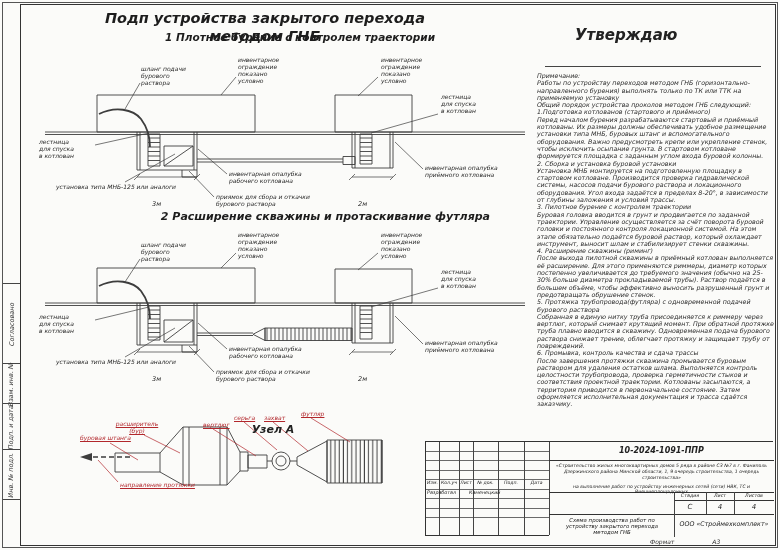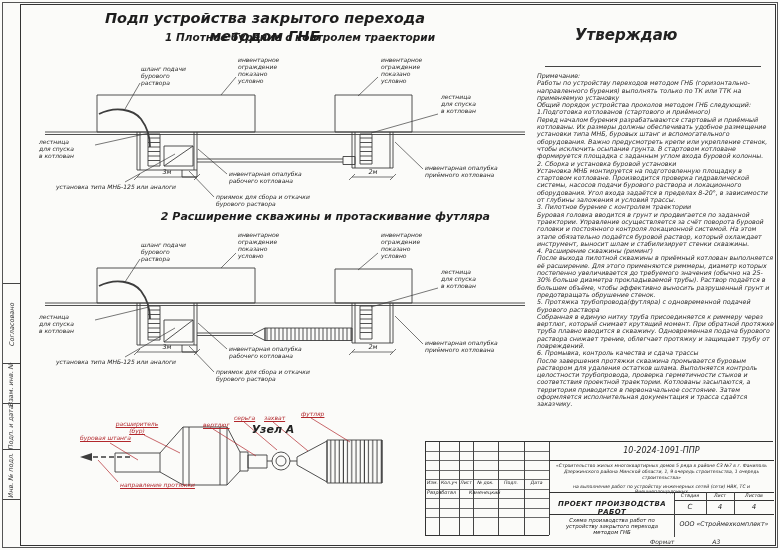--- a/index.html
+++ b/index.html
@@ -13,21 +13,21 @@
   .title-main{position:absolute;left:90px;top:9px;width:350px;text-align:center;
               font:italic 600 14.5px/18px "DejaVu Sans",sans-serif;color:#1d1d1d;}
   .title-sub{position:absolute;text-align:right;font:italic 600 10.5px/13px "DejaVu Sans",sans-serif;color:#1d1d1d;}
   .approve{position:absolute;left:575px;top:26px;width:160px;text-align:left;
            font:italic 600 15px/18px "DejaVu Sans",sans-serif;}
   .sigline{position:absolute;left:545px;top:66px;width:216px;border-top:1px solid #444;}
   .dia{position:absolute;}
   .dia svg{position:absolute;left:0;top:0;}
   .lbl{position:absolute;font:italic 6px/7px "DejaVu Sans",sans-serif;color:#1f1f1f;}
   .lbl.ctr{text-align:center;}
-  .dim{position:absolute;font:italic 6.5px/7px "DejaVu Sans",sans-serif;color:#1f1f1f;text-align:center;}
+  .dim{position:absolute;font:italic 6.5px/7px "DejaVu Sans",sans-serif;color:#1f1f1f;text-align:left;margin-top:32px;}
   .rlbl{position:absolute;font:italic 6px/7px "DejaVu Sans",sans-serif;color:#b2272c;
         text-decoration:underline;text-underline-offset:1px;}
   .node-title{position:absolute;font:italic 600 11px/12px "DejaVu Sans",sans-serif;margin-top:24px;}
   .notes{position:absolute;left:537px;top:72px;width:237px;font:italic 6.3px/7.3px "DejaVu Sans",sans-serif;color:#2a2a2a;}
   .notes .np{margin:0 0 0 0;}
   
   .tb{position:absolute;left:425px;top:441px;width:348px;height:95px;border:1.5px solid #333;box-sizing:border-box;
       background:
         repeating-linear-gradient(to bottom, transparent 0 8.7px, #6a6a6a 8.7px 9.5px);}
   .tb .solid{position:absolute;background:#fbfbf9;}
@@ -291,26 +291,25 @@
 
     <div class="txt" style="left:0;top:38px;width:13px;text-align:center;font-size:4.6px;">Изм.</div>
     <div class="txt" style="left:13px;top:38px;width:20px;text-align:center;font-size:4.6px;">Кол.уч</div>
     <div class="txt" style="left:33px;top:38px;width:14px;text-align:center;font-size:4.6px;">Лист</div>
     <div class="txt" style="left:47px;top:38px;width:25px;text-align:center;font-size:4.6px;">№ док.</div>
     <div class="txt" style="left:72px;top:38px;width:26px;text-align:center;font-size:4.6px;">Подп.</div>
     <div class="txt" style="left:98px;top:38px;width:25px;text-align:center;font-size:4.6px;">Дата</div>
     <div class="txt" style="left:1px;top:48px;width:46px;font-size:4.8px;">Разработал</div>
     <div class="txt" style="left:43px;top:48px;width:55px;font-size:4.8px;">Каменецкий</div>
 
-    <div class="txt" style="left:123px;top:4px;width:225px;text-align:center;font-size:8px;font-weight:400;">10-2024-1091-ППР</div>
+    <div class="txt" style="left:123px;top:4px;width:225px;text-align:center;font-size:8px;font-weight:700;">10-2024-1091-ППР</div>
     <div class="txt" style="left:126px;top:21px;width:219px;text-align:center;font-size:4.6px;line-height:5.4px;">«Строительство жилых многоквартирных домов 5 ряда в районе СЗ №7 в г. Фаниполь</div>
     <div class="txt" style="left:126px;top:27px;width:219px;text-align:center;font-size:4.6px;line-height:5.4px;">Дзержинского района Минской области, 1, 9 очередь строительства, 1 очередь</div>
     <div class="txt" style="left:126px;top:33px;width:219px;text-align:center;font-size:4.6px;line-height:5.4px;">строительства»</div>
     <div class="txt" style="left:126px;top:42px;width:219px;text-align:center;font-size:4.6px;line-height:5.4px;">на выполнение работ по устройству инженерных сетей (сети) НВК, ТС и Внешнеплощадочных</div>
-    <div class="txt" style="left:126px;top:58px;width:120px;text-align:center;font-size:7px;font-weight:600;letter-spacing:.4px;">ПРОЕКТ ПРОИЗВОДСТВА РАБОТ</div>
     <div class="txt" style="left:248px;top:51px;width:32px;text-align:center;font-size:4.8px;">Стадия</div>
     <div class="txt" style="left:280px;top:51px;width:28px;text-align:center;font-size:4.8px;">Лист</div>
     <div class="txt" style="left:308px;top:51px;width:40px;text-align:center;font-size:4.8px;">Листов</div>
     <div class="txt" style="left:248px;top:61px;width:32px;text-align:center;font-size:7px;">С</div>
     <div class="txt" style="left:280px;top:61px;width:28px;text-align:center;font-size:7px;">4</div>
     <div class="txt" style="left:308px;top:61px;width:40px;text-align:center;font-size:7px;">4</div>
     <div class="txt" style="left:128px;top:75px;width:116px;text-align:center;font-size:5.4px;line-height:6.2px;">Схема производства работ по устройству закрытого перехода методом ГНБ</div>
     <div class="txt" style="left:250px;top:78px;width:96px;text-align:center;font-size:6.3px;line-height:7.2px;">ООО «Строймехкомплект»</div>
   </div>
 

